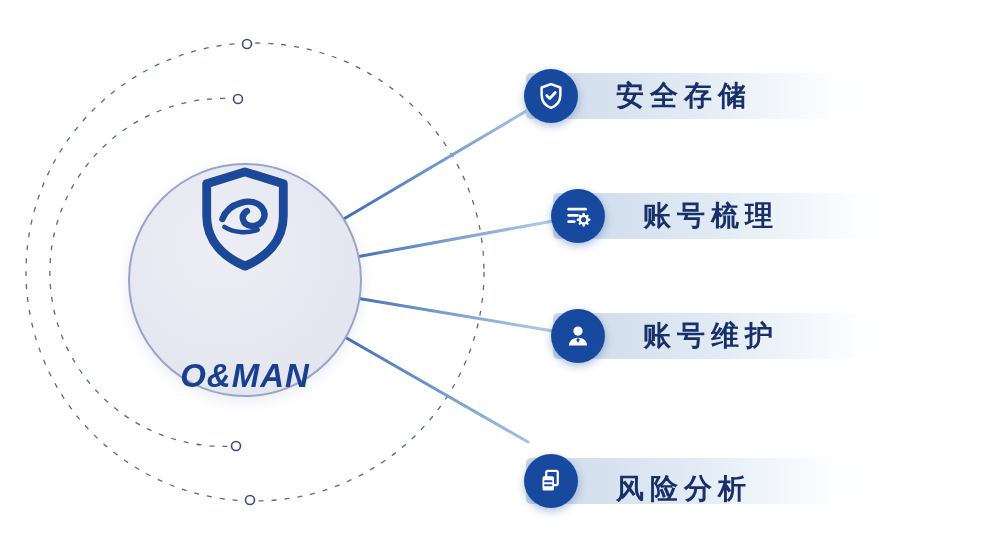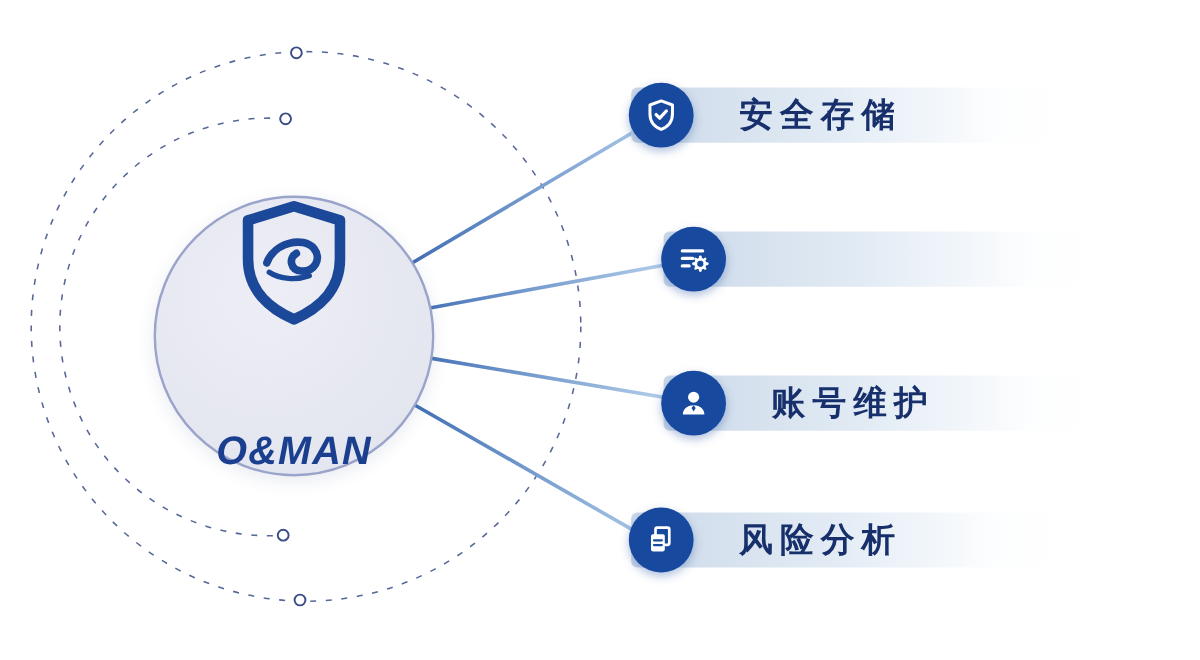--- a/index.html
+++ b/index.html
@@ -27,21 +27,21 @@
     font-weight:800;font-style:italic;
     font-size:33px;letter-spacing:1px;
     color:#1b3f8f;
   }
 
   
   .row{position:absolute;height:54px;display:flex;align-items:center;}
   .row1{left:524px;top:69px;}
   .row2{left:551px;top:189px;}
   .row3{left:551px;top:309px;}
-  .row4{left:524px;top:423px;}
+  .row4{left:524px;top:454px;align-items:flex-end;}
   .bar{
     position:absolute;left:2px;top:50%;transform:translateY(-50%);
     width:385px;height:46px;border-radius:5px;
     background:linear-gradient(90deg,#ccd9e9 0%, #e3ecf5 45%, rgba(250,252,254,0.35) 80%, rgba(255,255,255,0) 100%);
   }
   .icon-badge{
     position:relative;z-index:1;
     width:54px;height:54px;border-radius:50%;
     background:#17499e;
     display:flex;align-items:center;justify-content:center;
@@ -116,20 +116,21 @@
         <line x1="16.5" y1="10.4" x2="16.5" y2="12" stroke="#ffffff" stroke-width="1.9" stroke-linecap="round"></line>
         <line x1="16.5" y1="18" x2="16.5" y2="19.6" stroke="#ffffff" stroke-width="1.9" stroke-linecap="round"></line>
         <line x1="11.9" y1="15" x2="13.5" y2="15" stroke="#ffffff" stroke-width="1.9" stroke-linecap="round"></line>
         <line x1="19.5" y1="15" x2="21.1" y2="15" stroke="#ffffff" stroke-width="1.9" stroke-linecap="round"></line>
         <line x1="13.3" y1="11.8" x2="14.4" y2="12.9" stroke="#ffffff" stroke-width="1.7" stroke-linecap="round"></line>
         <line x1="18.6" y1="17.1" x2="19.7" y2="18.2" stroke="#ffffff" stroke-width="1.7" stroke-linecap="round"></line>
         <line x1="19.7" y1="11.8" x2="18.6" y2="12.9" stroke="#ffffff" stroke-width="1.7" stroke-linecap="round"></line>
         <line x1="14.4" y1="17.1" x2="13.3" y2="18.2" stroke="#ffffff" stroke-width="1.7" stroke-linecap="round"></line>
       </svg>
     </div>
+    <div class="label">账号梳理</div>
   </div>
 
   <div class="row row3">
     <div class="bar"></div>
     <div class="icon-badge">
       <svg viewBox="0 0 24 24" aria-hidden="true">
         <circle cx="12" cy="8" r="3.7" fill="#ffffff"></circle>
         <path d="M12 13.4 C7.4 13.4 4.8 16.3 4.8 19.6 L19.2 19.6 C19.2 16.3 16.6 13.4 12 13.4 Z" fill="#ffffff"></path>
         <path d="M12 13.4 L10.6 15.2 L12 17.6 L13.4 15.2 Z" fill="#17499e"></path>
       </svg>

